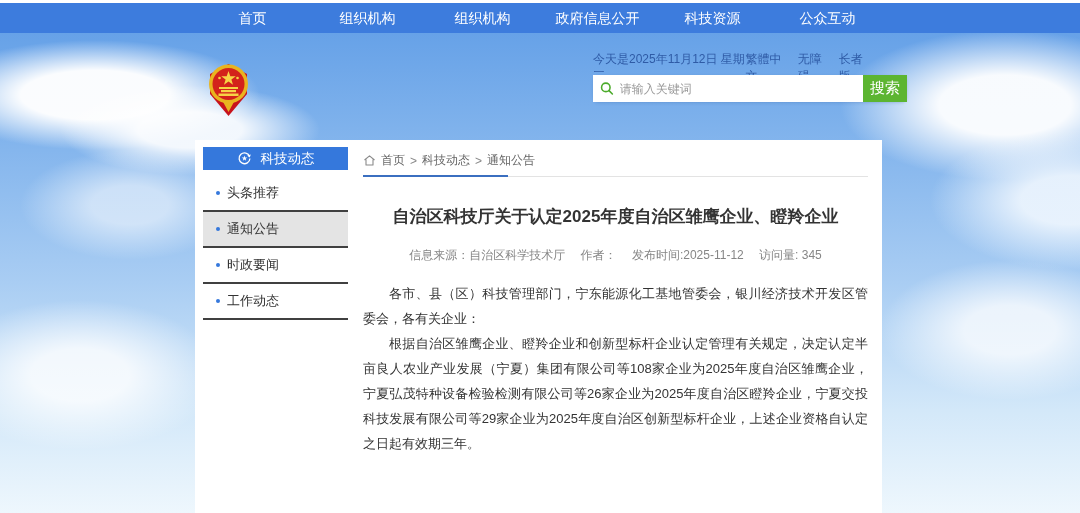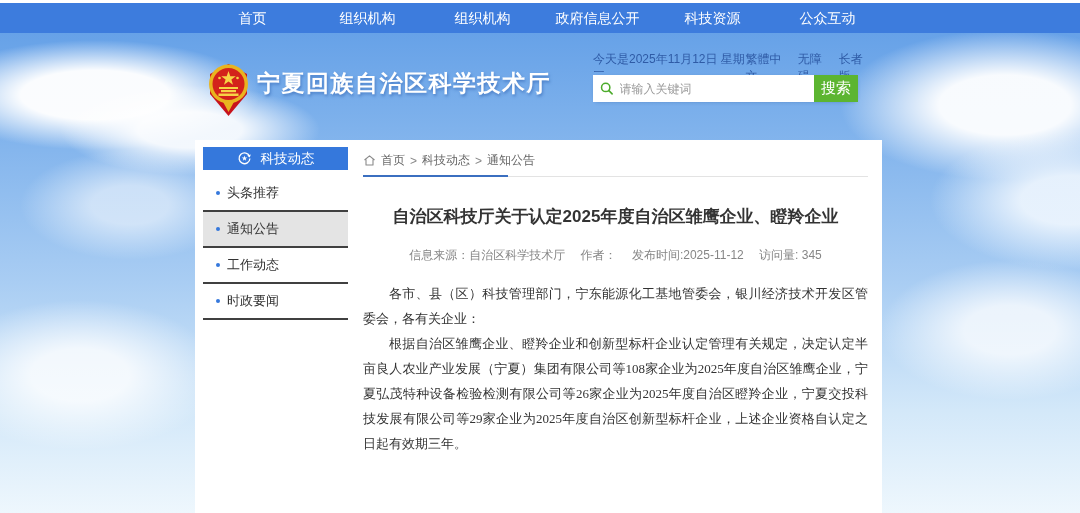--- a/index.html
+++ b/index.html
@@ -30,21 +30,21 @@
   .site-title { position:absolute; left:257px; top:68px; font-size:23px; font-weight:bold; color:#ffffff;
     letter-spacing:1.5px; text-shadow:1px 2px 3px rgba(40,90,170,.55); white-space:nowrap; }
   .site-subtitle { position:absolute; left:258px; top:99px; font-size:11.5px; color:#ffffff;
     word-spacing:7px; letter-spacing:.6px; text-shadow:1px 1px 2px rgba(40,90,170,.5); white-space:nowrap; }
 
   .header-top { position:absolute; left:593px; top:51px; width:279px; display:flex; justify-content:space-between;
     font-size:12px; color:#2f5ba6; }
   .quick-links { display:flex; gap:8px; }
   .quick-links a { color:#2f5ba6; text-decoration:none; cursor:pointer; }
 
-  .search-bar { position:absolute; left:593px; top:75px; width:265px; height:27px; display:flex;
+  .search-bar { position:absolute; left:593px; top:75px; width:314px; height:27px; display:flex;
     box-shadow:0 1px 3px rgba(50,90,160,.25);border-radius:6px; }
   .search-input-wrap { flex:1; background:#ffffff; display:flex; align-items:center; padding:0 7px; gap:6px; }
   .search-input-wrap input { border:none; outline:none; font-size:12px; color:#555; width:100%;
     font-family:"Liberation Sans","DejaVu Sans",sans-serif; }
   .search-input-wrap input::placeholder { color:#9a9a9a; }
   .search-btn { width:44px; background:#5cb531; color:#ffffff; font-size:15px; border:none; cursor:pointer;
     font-family:"Liberation Sans","DejaVu Sans",sans-serif; }
 
   
   .content { position:absolute; left:195px; top:140px; width:687px; height:373px; background:#ffffff; }
@@ -65,21 +65,21 @@
   .bc-link { cursor:pointer; }
   .bc-sep { color:#888; }
   .bc-line { margin-top:7px; height:1px; background:#e3e3e3; position:relative; }
   .bc-line::after { content:""; position:absolute; left:0; top:-1px; width:145px; height:2px; background:#3b6fc0; }
 
   .article-title { margin-top:26px; text-align:center; font-size:17px; font-weight:bold; color:#333;
     line-height:28px; }
   .article-meta { margin-top:16px; text-align:center; font-size:12px; color:#868686; }
   .article-meta span { margin:0 6px; }
   .article-body { margin-top:17px; font-size:13px; color:#333; line-height:25px; text-align:justify; }
-  .article-body p { text-indent:2em;font-family:Liberation Serif, serif; }
+  .article-body p { text-indent:2em; }
 </style>
 </head>
 <body>
 
 <div class="page">
   <div class="topstrip"></div>
 
   <div class="cloud c1"></div>
   <div class="cloud c2"></div>
   <div class="cloud c3"></div>
@@ -104,21 +104,20 @@
     <circle cx="22.5" cy="24" r="19.5" fill="#e9b41f"></circle>
     <circle cx="22.5" cy="24" r="16" fill="#d3221b"></circle>
     <path d="M22.5 11 L24.3 16.2 L29.8 16.2 L25.4 19.5 L27 24.7 L22.5 21.5 L18 24.7 L19.6 19.5 L15.2 16.2 L20.7 16.2 Z" fill="#f7d345"></path>
     <circle cx="13.5" cy="18" r="1.3" fill="#f7d345"></circle>
     <circle cx="31.5" cy="18" r="1.3" fill="#f7d345"></circle>
     <rect x="13" y="27" width="19" height="2" fill="#f7d345"></rect>
     <rect x="15" y="30" width="15" height="2.2" fill="#f7d345"></rect>
     <rect x="12.5" y="33.5" width="20" height="2.5" fill="#f7d345"></rect>
     <path d="M22.5 52 L16 40 L29 40 Z" fill="#e9b41f"></path>
   </svg>
-  <div class="site-title">宁夏回族自治区科学技术厅</div>
 
   <div class="header-top">
     <span>今天是2025年11月12日 星期三</span>
     <span class="quick-links">
       <a>繁體中文</a>
       <a>无障碍</a>
       <a>长者版</a>
     </span>
   </div>
 
@@ -148,25 +147,25 @@
         <div class="sidebar-item">
           <span class="dot"></span>
           <span>头条推荐</span>
         </div>
         <div class="sidebar-item active">
           <span class="dot"></span>
           <span>通知公告</span>
         </div>
         <div class="sidebar-item">
           <span class="dot"></span>
-          <span>工作动态</span>
+          <span>时政要闻</span>
         </div>
         <div class="sidebar-item">
           <span class="dot"></span>
-          <span>时政要闻</span>
+          <span>工作动态</span>
         </div>
       </div>
     </div>
 
     <div class="main">
       <div class="breadcrumb">
         <svg width="13" height="13" viewBox="0 0 13 13">
           <path d="M1.5 6 L6.5 1.8 L11.5 6 M3 5.4 L3 11 L10 11 L10 5.4" fill="none" stroke="#8a8a8a" stroke-width="1.1" stroke-linejoin="round"></path>
         </svg>
         <span class="bc-link">首页</span>

